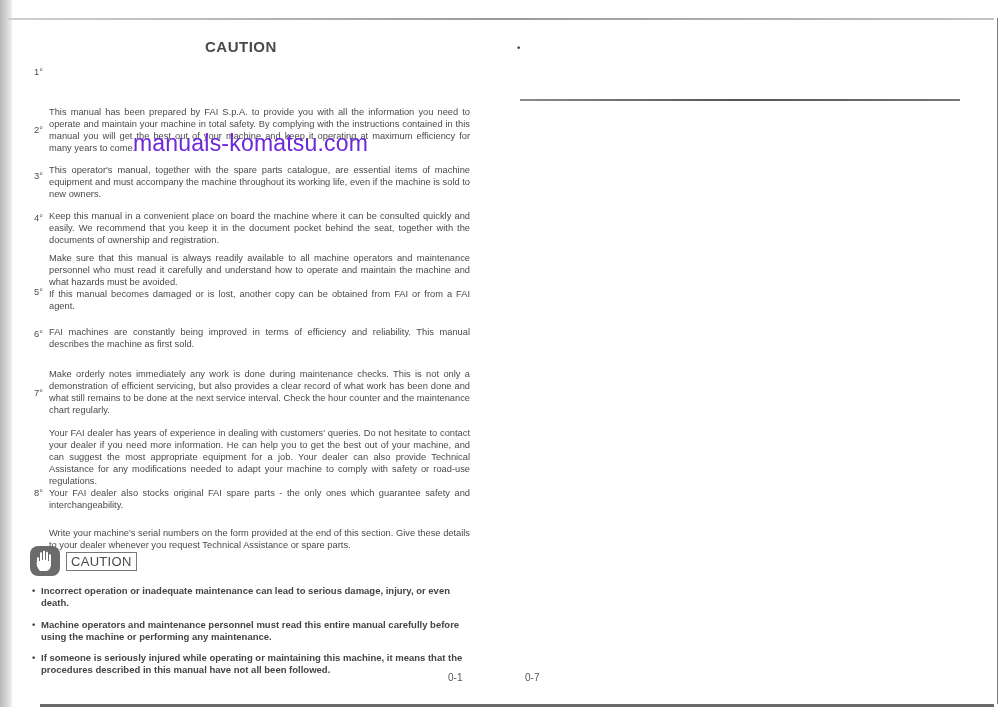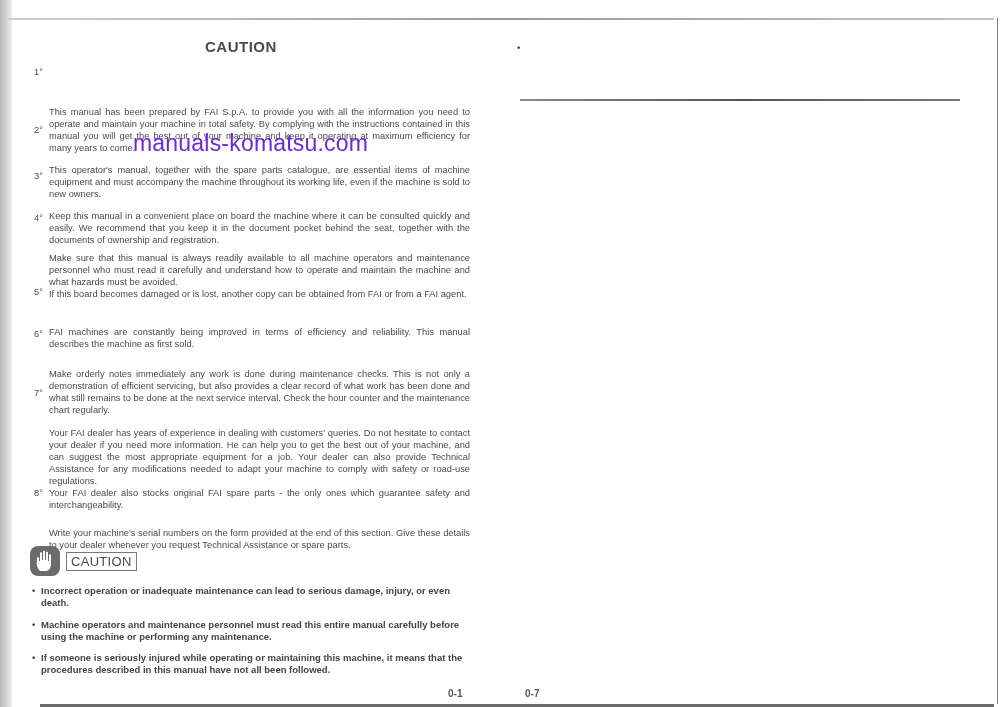--- a/index.html
+++ b/index.html
@@ -52,21 +52,21 @@
   }
   .bullet {
     position: absolute; left: 0; width: 440px;
     font-size: 9.5px; line-height: 12px; font-weight: bold; color: #444;
   }
   .bullet .dot { position: absolute; left: 2px; top: 0; }
   .bullet .body { margin-left: 11px; }
   .bullet p { margin: 0; }
 
   .page-num {
-    position: absolute; top: 688px; font-size: 10px; color: #555; font-weight: bold;
+    position: absolute; top: 672px; font-size: 10px; color: #555;
   }
   .right-rule {
     position: absolute; left: 5px; top: 99px; width: 440px; height: 2px;
     background: linear-gradient(to right, #8a8a8a, #555, #777);
   }
   .watermark {
     position: absolute; left: 133px; top: 130px;
     font-size: 23px; color: #6d28d9; letter-spacing: 0.2px;
     font-family: "Liberation Sans", sans-serif;
   }
@@ -100,21 +100,21 @@
     <span class="num">3°</span>
     <div class="body">
         <p>Keep this manual in a convenient place on board the machine where it can be consulted quickly and easily. We recommend that you keep it in the document pocket behind the seat, together with the documents of ownership and registration.</p>
       </div>
   </div>
 
   <div class="item" style="top:212px">
     <span class="num">4°</span>
     <div class="body">
       <p>Make sure that this manual is always readily available to all machine operators and maintenance personnel who must read it carefully and understand how to operate and maintain the machine and what hazards must be avoided.</p>
-      <p>If this board becomes damaged or is lost, another copy can be obtained from FAI or from a FAI agent.</p>
+      <p>If this manual becomes damaged or is lost, another copy can be obtained from FAI or from a FAI agent.</p>
     </div>
   </div>
 
   <div class="item" style="top:286px">
     <span class="num">5°</span>
     <div class="body">
       <p>FAI machines are constantly being improved in terms of efficiency and reliability. This manual describes the machine as first sold.</p>
     </div>
   </div>
 

